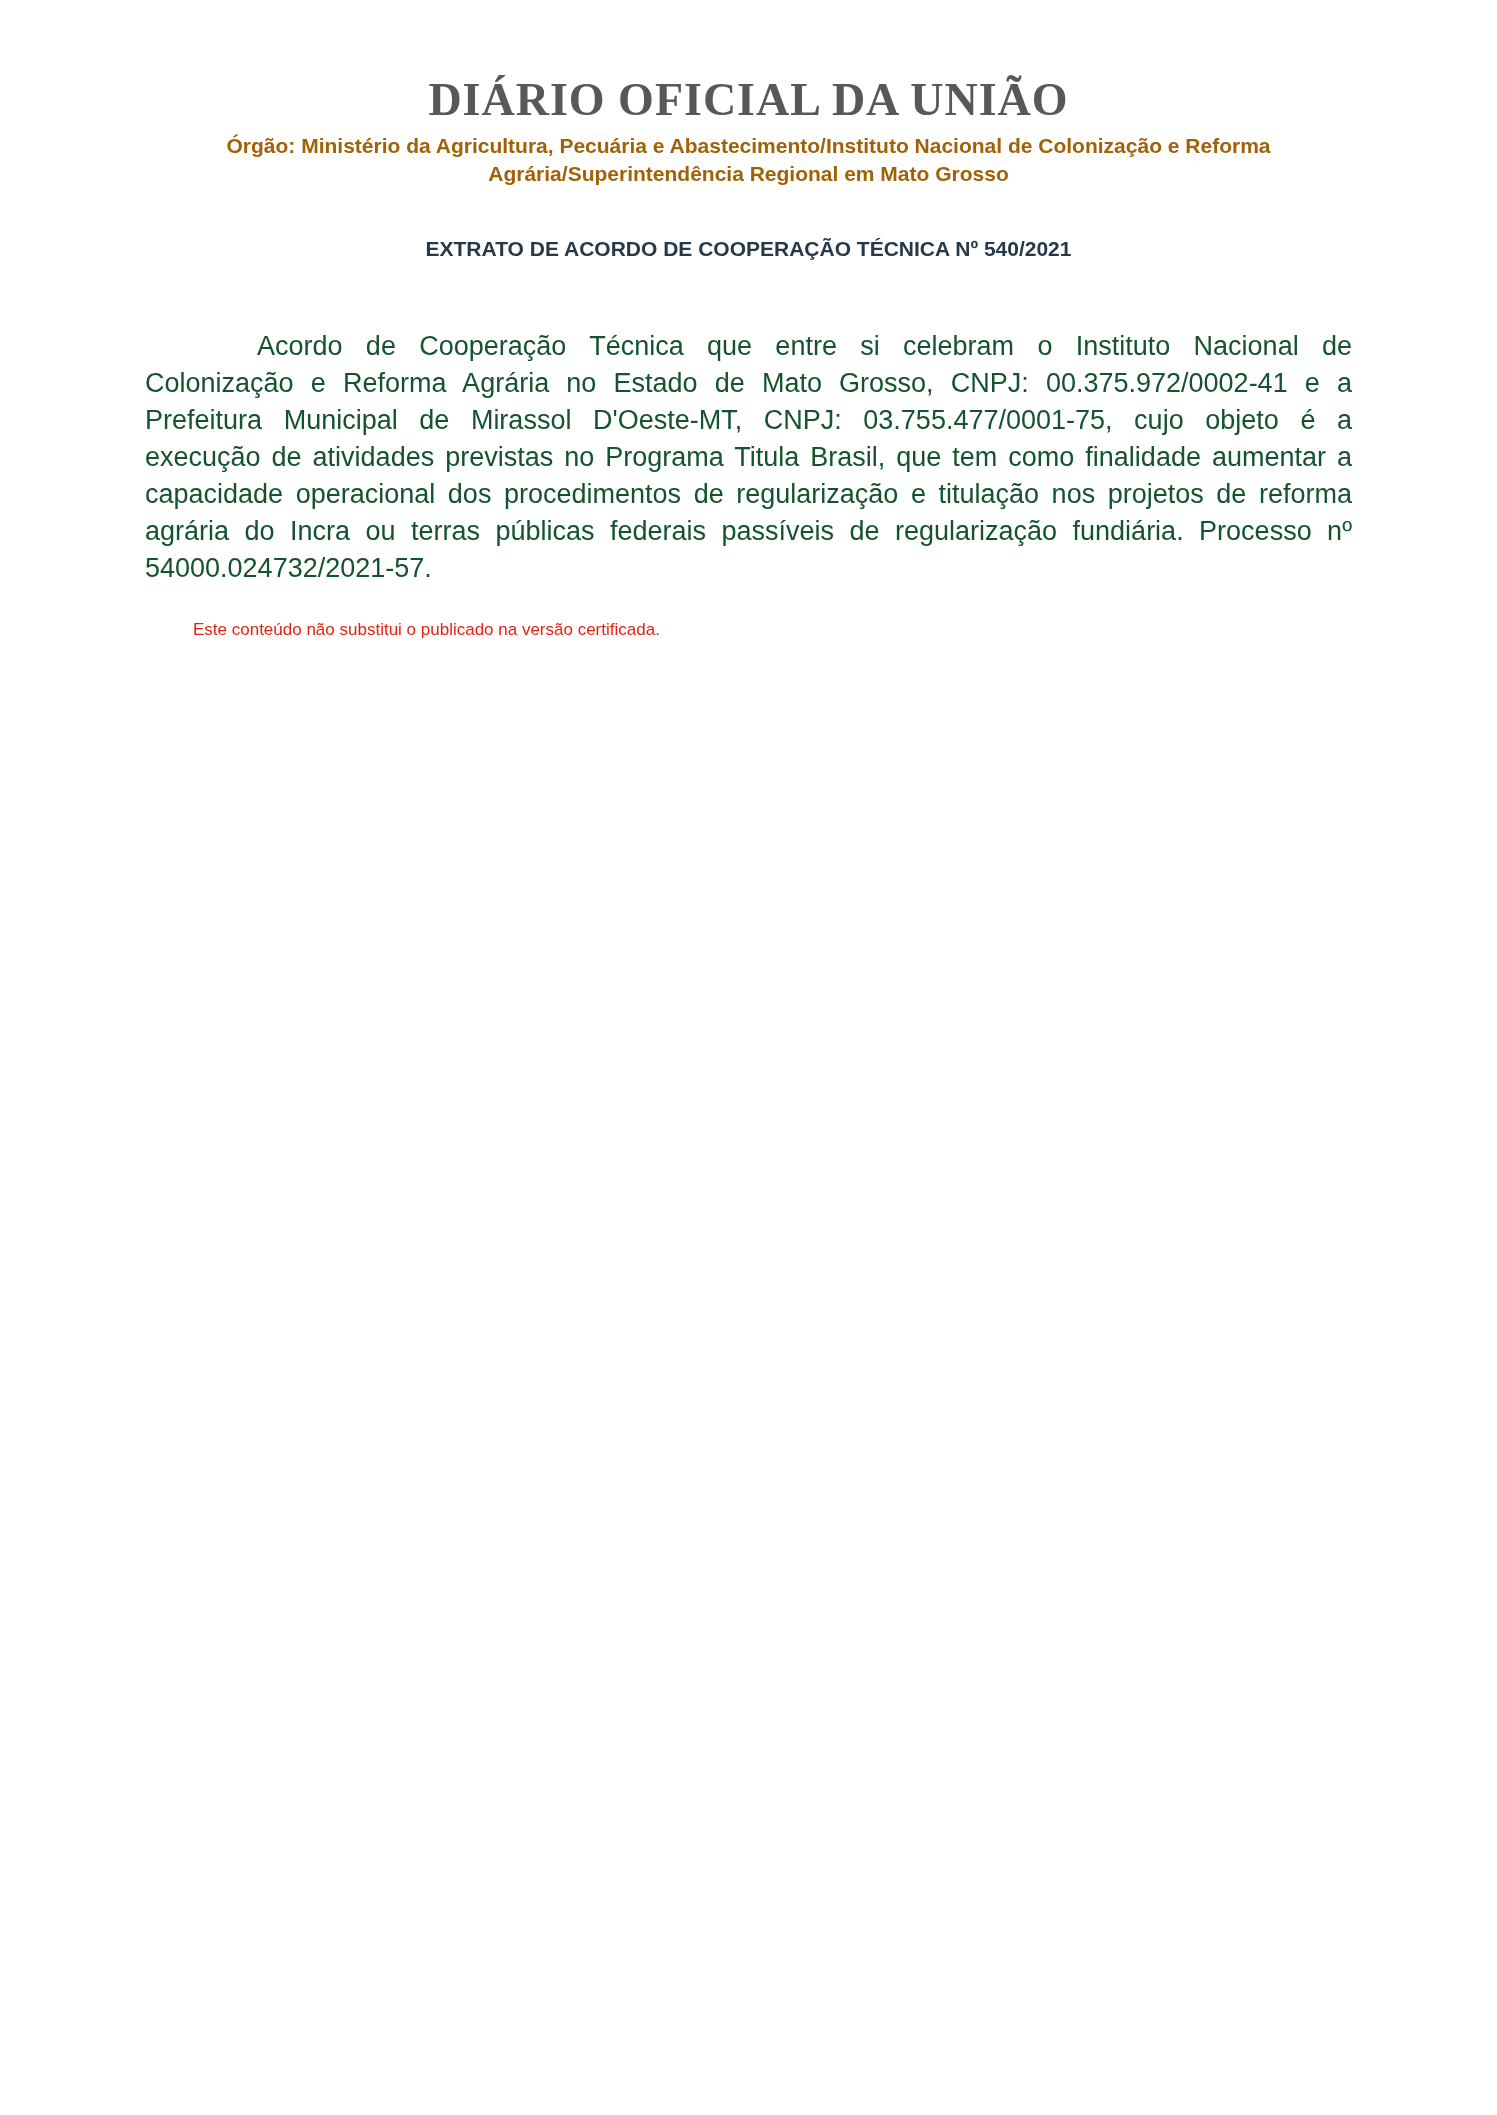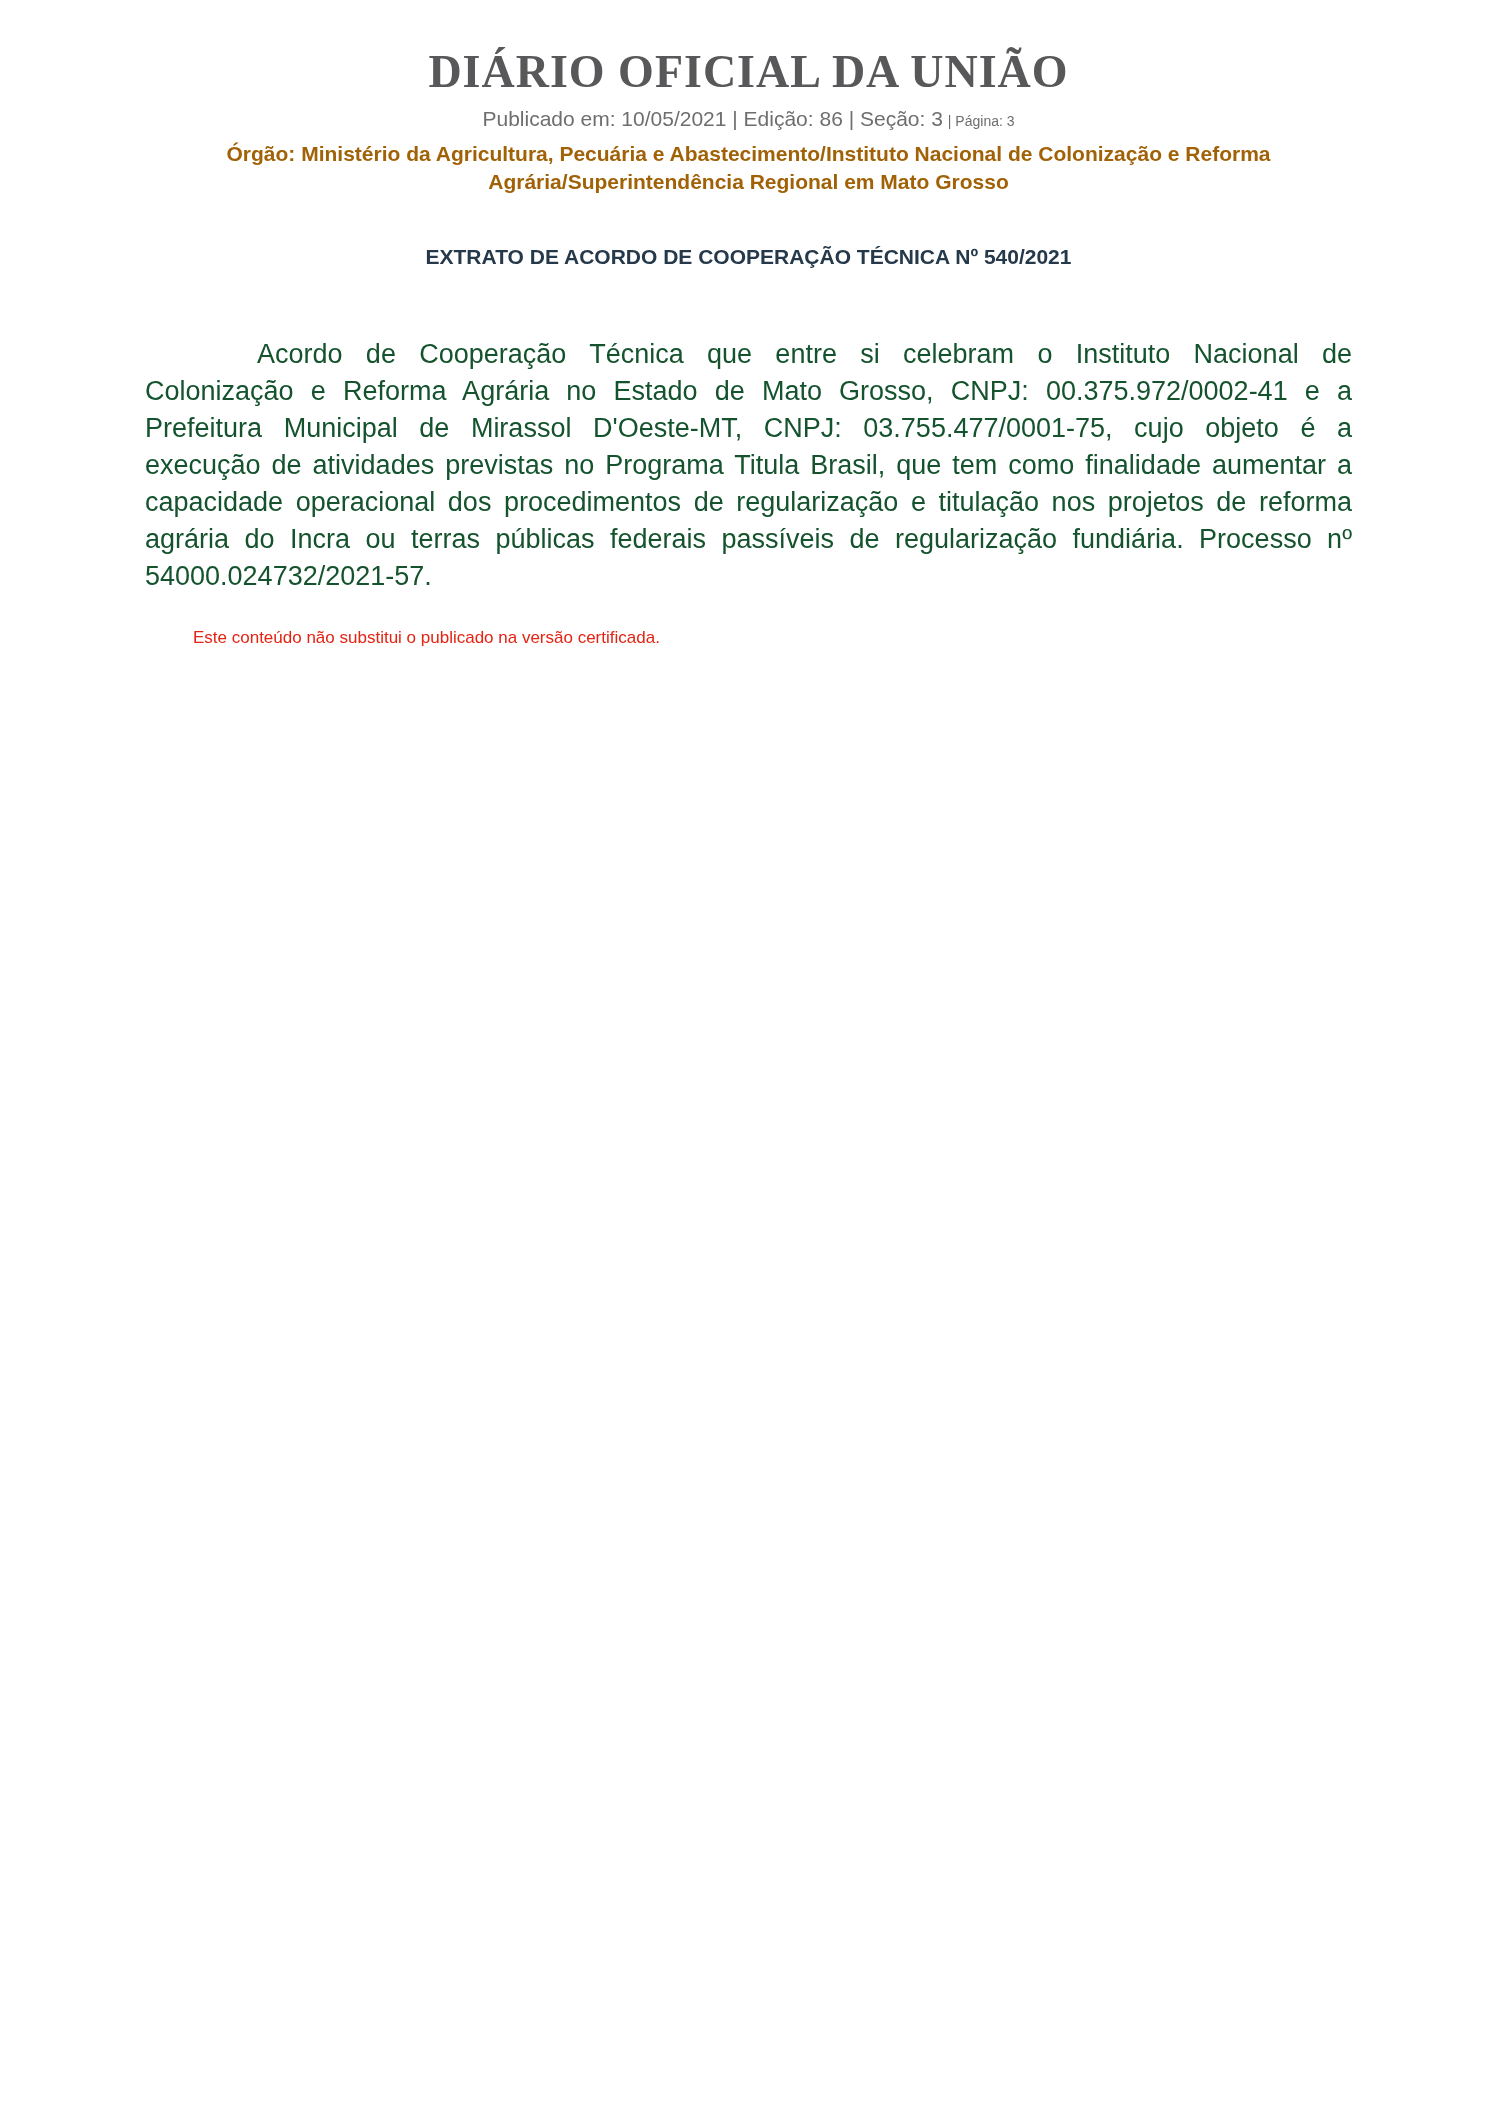--- a/index.html
+++ b/index.html
@@ -13,21 +13,21 @@
     width: 1497px;
     min-height: 2115px;
     font-family: "Liberation Sans", sans-serif;
     -webkit-font-smoothing: antialiased;
   }
 
   .page {
     width: 1497px;
     min-height: 2115px;
     background: #ffffff;
-    padding: 46px 145px 60px 145px;
+    padding: 74px 145px 60px 145px;
   }
 
   
   .masthead-title {
     font-family: "Liberation Serif", "DejaVu Serif", serif;
     font-weight: 700;
     font-size: 46px;
     line-height: 52px;
     letter-spacing: 1px;
     color: #58585a;
@@ -90,23 +90,20 @@
   }
 </style>
 </head>
 <body>
 
 <main class="page">
 
   <header>
     <h1 class="masthead-title">DIÁRIO OFICIAL DA UNIÃO</h1>
 
-    <p class="pub-line">
-      <span>Publicado em: 10/05/2021 | Edição: 86 | Seção: 3</span><span class="pagina-suffix">| Página: 3</span>
-    </p>
 
     <p class="organ-line">Órgão: Ministério da Agricultura, Pecuária e Abastecimento/Instituto Nacional de Colonização e Reforma Agrária/Superintendência Regional em Mato Grosso</p>
   </header>
 
   <article>
     <h2 class="article-title">EXTRATO DE ACORDO DE COOPERAÇÃO TÉCNICA Nº 540/2021</h2>
 
     <p class="article-body">Acordo de Cooperação Técnica que entre si celebram o Instituto Nacional de Colonização e Reforma Agrária no Estado de Mato Grosso, CNPJ: 00.375.972/0002-41 e a Prefeitura Municipal de Mirassol D'Oeste-MT, CNPJ: 03.755.477/0001-75, cujo objeto é a execução de atividades previstas no Programa Titula Brasil, que tem como finalidade aumentar a capacidade operacional dos procedimentos de regularização e titulação nos projetos de reforma agrária do Incra ou terras públicas federais passíveis de regularização fundiária. Processo nº 54000.024732/2021-57.</p>
   </article>
 

